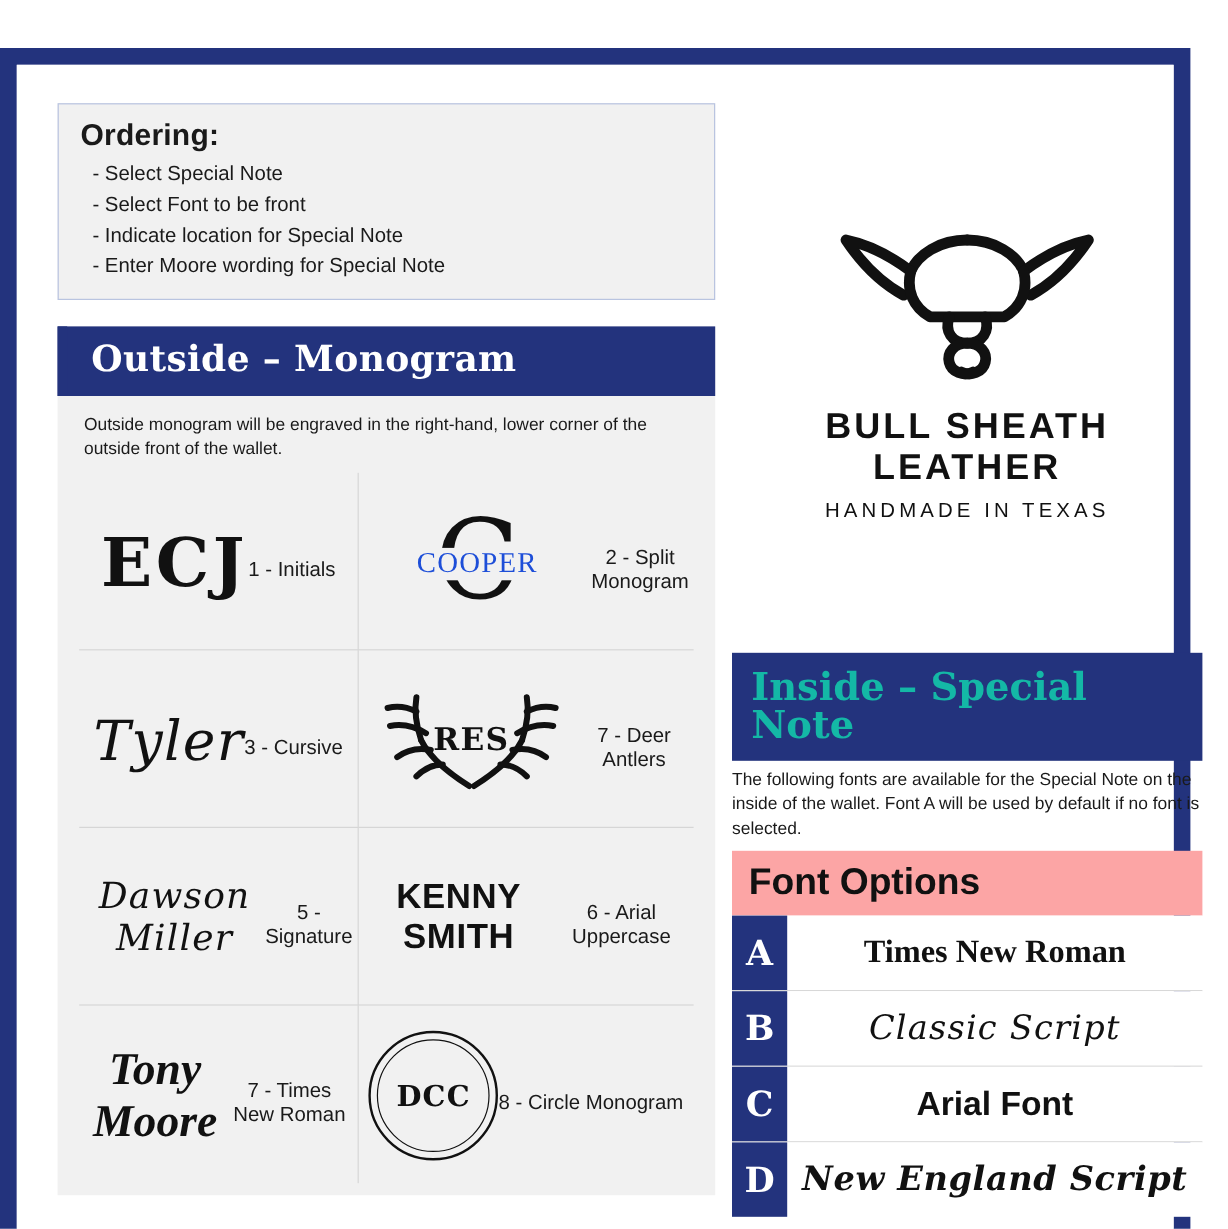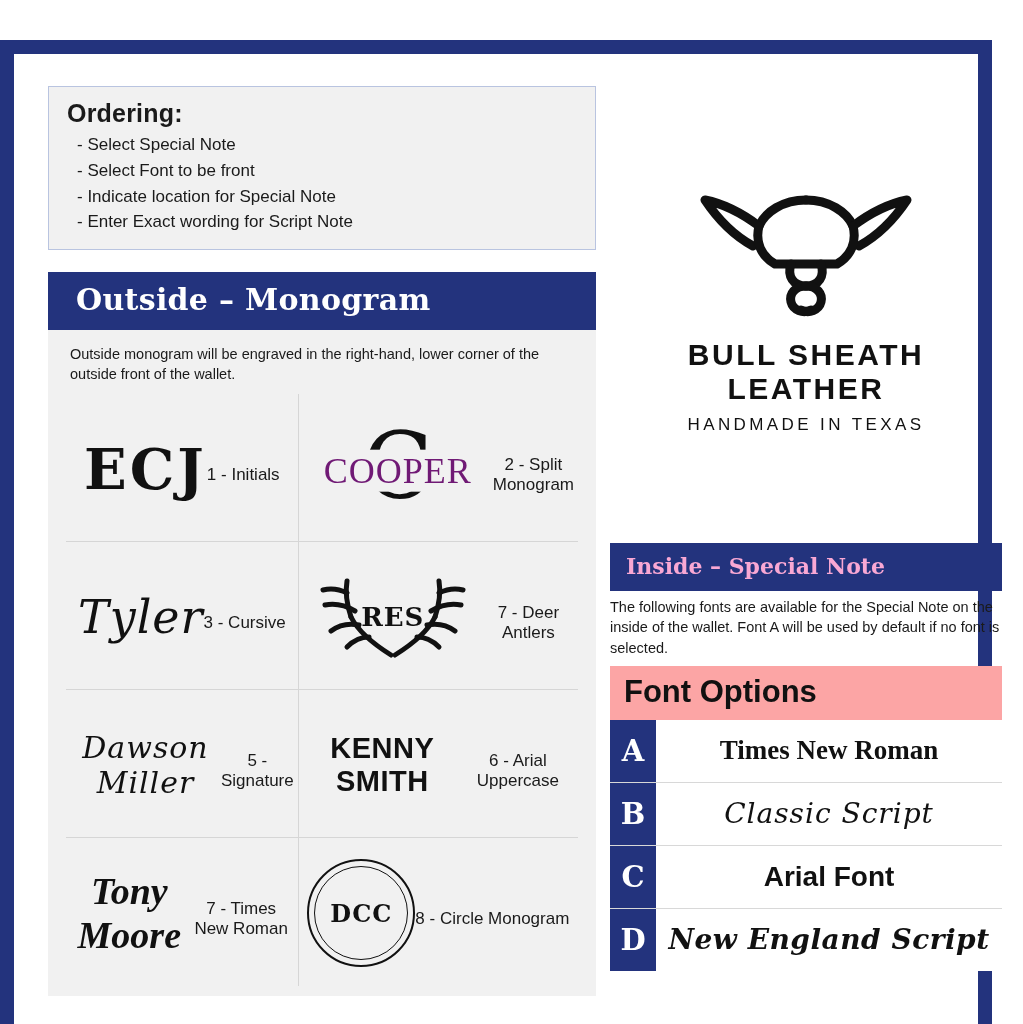--- a/index.html
+++ b/index.html
@@ -161,25 +161,25 @@
     font-size: 92px;
     line-height: 1;
     color: #111;
   }
   .split-mono .name {
     position: absolute;
     left: 50%;
     top: 50%;
     transform: translate(-50%, -46%);
     font-family: "Liberation Serif", serif;
-    font-size: 36px;
+    font-size: 24px;
     letter-spacing: 1px;
     background: #f1f1f1;
     padding: 0 2px;
-    color: #701a75;
+    color: #1d4ed8;
   }
 
   
   .antler-wrap {
     position: relative;
     width: 180px;
     height: 84px;
   }
   .antler-wrap .res {
     position: absolute;
@@ -244,24 +244,24 @@
     letter-spacing: 3.4px;
     color: #111;
     margin-top: 9px;
   }
 
   .inside-wrap {
     margin-top: 108px;
   }
   .bar-small {
     background: #23337d;
-    color: #f9a8d4;
-    font-family: "DejaVu Serif", serif;
-    font-weight: bold;
-    font-size: 22px;
+    color: #14b8a6;
+    font-family: "DejaVu Serif", serif;
+    font-weight: bold;
+    font-size: 32px;
     padding: 12px 16px 14px 16px;
     box-sizing: border-box;
     line-height: 1;
   }
   .inside-note {
     font-size: 14.5px;
     color: #1a1a1a;
     line-height: 1.4;
     padding: 6px 0 8px 0;
   }
@@ -314,21 +314,21 @@
 <div id="page">
   <div id="inner">
 
     <div class="left-col">
 
       <div class="ordering-box">
         <div class="ordering-title">Ordering:</div>
         <div class="ordering-line">- Select Special Note</div>
         <div class="ordering-line">- Select Font to be front</div>
         <div class="ordering-line">- Indicate location for Special Note</div>
-        <div class="ordering-line">- Enter Exact wording for Script Note</div>
+        <div class="ordering-line">- Enter Moore wording for Special Note</div>
       </div>
 
       <div class="panel">
         <div class="bar">Outside – Monogram</div>
         <div class="panel-note">Outside monogram will be engraved in the right-hand, lower corner of the outside front of the wallet.</div>
 
         <div class="grid">
 
           <div class="cell border-r border-b">
             <div class="sample">

